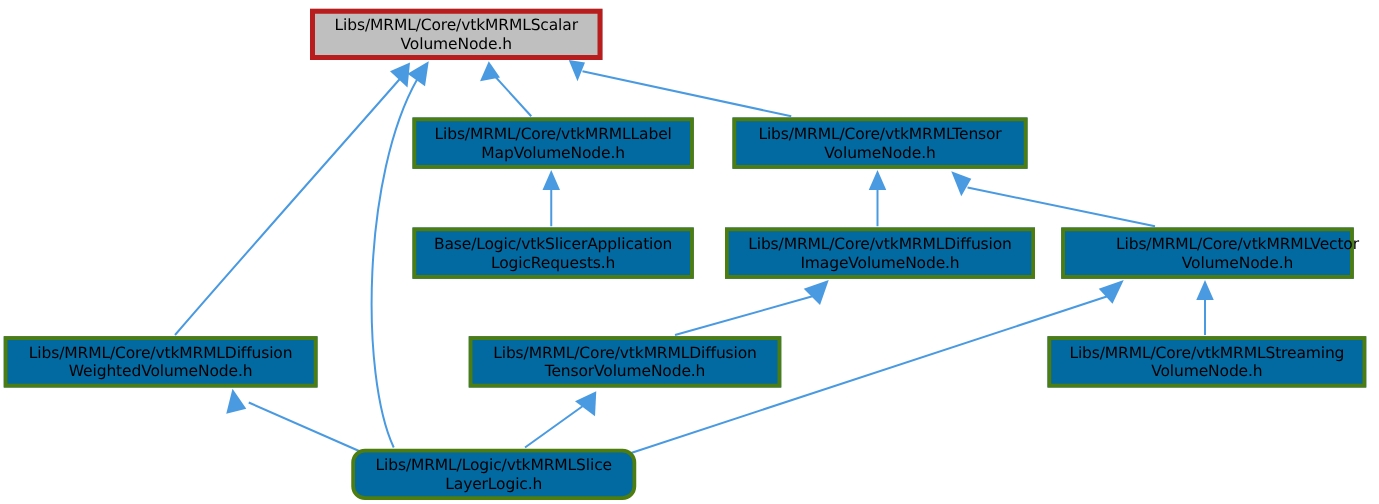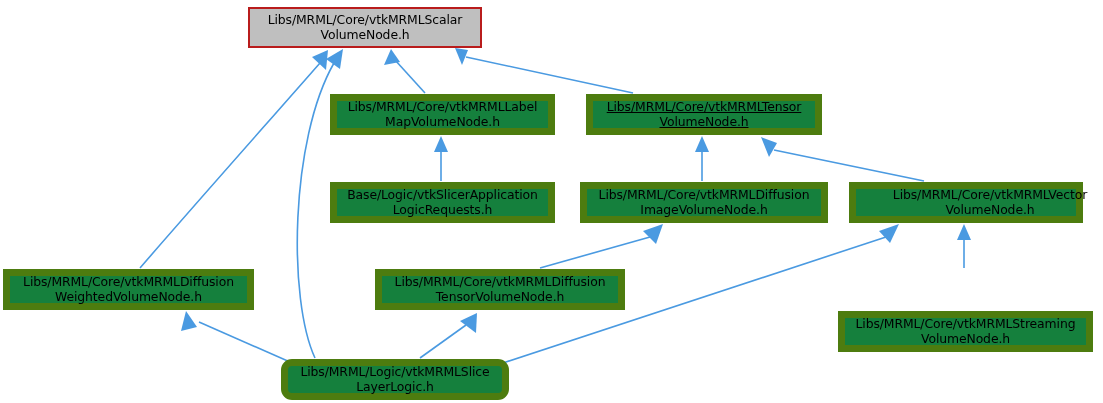--- a/index.html
+++ b/index.html
@@ -27,35 +27,35 @@
     stroke: #4a9ae1;
     stroke-width: 1.6;
   }
   .edge-head {
     fill: #4a9ae1;
     stroke: none;
   }
   .node-box {
     position: absolute;
     box-sizing: border-box;
-    border: 7px solid #4d7c0f;
-    background: #15803d;
+    border: 3px solid #4d7c0f;
+    background: #0369a1;
     display: flex;
     align-items: center;
     justify-content: center;
     text-align: center;
     line-height: 1.18;
     color: #000000;
     font-size: 12.4px;
     letter-spacing: -0.1px;
     z-index: 2;
   }
   .node-box.root {
     background: #bfbfbf;
-    border: 2px solid #b91c1c;
+    border: 4px solid #b91c1c;
   }
   .node-label {
     display: block;
     padding: 0 3px;
     white-space: pre-line;
   }
 </style>
 </head>
 <body>
 
@@ -127,21 +127,21 @@
   <div class="node-box root" style="left:248px;top:7px;width:234px;height:41px;">
     <span class="node-label">Libs/MRML/Core/vtkMRMLScalar
 VolumeNode.h</span>
   </div>
 
   <div class="node-box" style="left:330px;top:94px;width:225px;height:41px;">
     <span class="node-label">Libs/MRML/Core/vtkMRMLLabel
 MapVolumeNode.h</span>
   </div>
 
-  <div class="node-box" style="left:586px;top:94px;width:236px;height:41px;text-decoration:underline;">
+  <div class="node-box" style="left:586px;top:94px;width:236px;height:41px;">
     <span class="node-label">Libs/MRML/Core/vtkMRMLTensor
 VolumeNode.h</span>
   </div>
 
   <div class="node-box" style="left:330px;top:182px;width:225px;height:41px;text-align:center;">
     <span class="node-label">Base/Logic/vtkSlicerApplication
 LogicRequests.h</span>
   </div>
 
   <div class="node-box" style="left:580px;top:182px;width:248px;height:41px;">
@@ -157,21 +157,21 @@
   <div class="node-box" style="left:3px;top:269px;width:251px;height:41px;">
     <span class="node-label">Libs/MRML/Core/vtkMRMLDiffusion
 WeightedVolumeNode.h</span>
   </div>
 
   <div class="node-box" style="left:375px;top:269px;width:250px;height:41px;">
     <span class="node-label">Libs/MRML/Core/vtkMRMLDiffusion
 TensorVolumeNode.h</span>
   </div>
 
-  <div class="node-box" style="left:838px;top:269px;width:255px;height:41px;margin-top:42px;">
+  <div class="node-box" style="left:838px;top:269px;width:255px;height:41px;">
     <span class="node-label">Libs/MRML/Core/vtkMRMLStreaming
 VolumeNode.h</span>
   </div>
 
   <div class="node-box" style="left:281px;top:359px;width:228px;height:41px;border-radius:11px;">
     <span class="node-label">Libs/MRML/Logic/vtkMRMLSlice
 LayerLogic.h</span>
   </div>
 
 </div>

